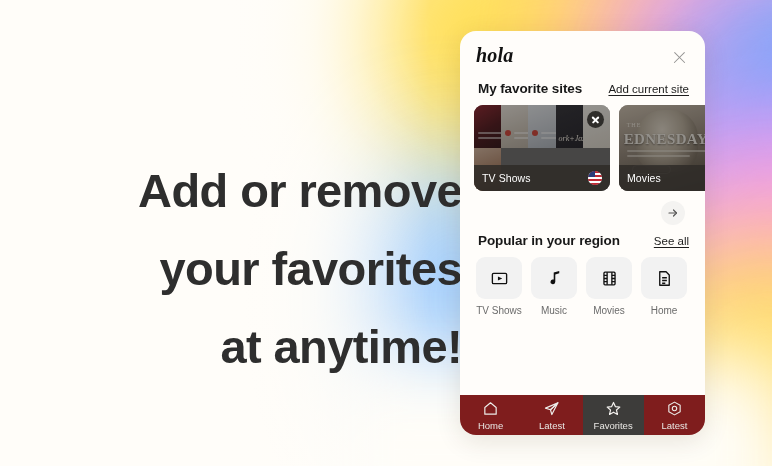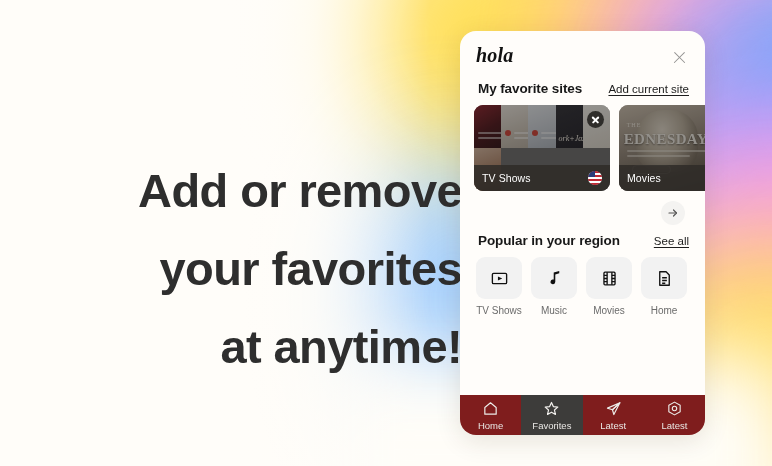--- a/index.html
+++ b/index.html
@@ -288,35 +288,35 @@
 
     <div class="nav">
 
       <div class="nav-item">
         <svg width="17" height="17" viewBox="0 0 24 24" fill="none" stroke="#eceae7" stroke-width="1.7" stroke-linejoin="round">
           <path d="M4 10.5 L12 4 L20 10.5 V20 H4 Z"></path>
         </svg>
         <span class="nav-label">Home</span>
       </div>
 
-      <div class="nav-item active">
-        <svg width="17" height="17" viewBox="0 0 24 24" fill="none" stroke="#f2f0ed" stroke-width="1.7" stroke-linejoin="round">
-          <polygon points="12,3.5 14.6,9.3 20.9,10 16.2,14.2 17.6,20.4 12,17.2 6.4,20.4 7.8,14.2 3.1,10 9.4,9.3"></polygon>
-        </svg>
-        <span class="nav-label">Favorites</span>
-      </div>
-
       <div class="nav-item">
         <svg width="17" height="17" viewBox="0 0 24 24" fill="none" stroke="#eceae7" stroke-width="1.7" stroke-linejoin="round">
           <path d="M21 4 L3.5 11.5 L10.5 13.8 L21 4 Z"></path>
           <path d="M21 4 L10.5 13.8 L12.5 20.5 L21 4 Z"></path>
         </svg>
         <span class="nav-label">Latest</span>
       </div>
 
+      <div class="nav-item active">
+        <svg width="17" height="17" viewBox="0 0 24 24" fill="none" stroke="#f2f0ed" stroke-width="1.7" stroke-linejoin="round">
+          <polygon points="12,3.5 14.6,9.3 20.9,10 16.2,14.2 17.6,20.4 12,17.2 6.4,20.4 7.8,14.2 3.1,10 9.4,9.3"></polygon>
+        </svg>
+        <span class="nav-label">Favorites</span>
+      </div>
+
       <div class="nav-item">
         <svg width="17" height="17" viewBox="0 0 24 24" fill="none" stroke="#eceae7" stroke-width="1.6" stroke-linejoin="round">
           <polygon points="12,3 20,7.5 20,16.5 12,21 4,16.5 4,7.5"></polygon>
           <circle cx="12" cy="12" r="3.1"></circle>
         </svg>
         <span class="nav-label">Latest</span>
       </div>
     </div>
   </div>
 </div>

